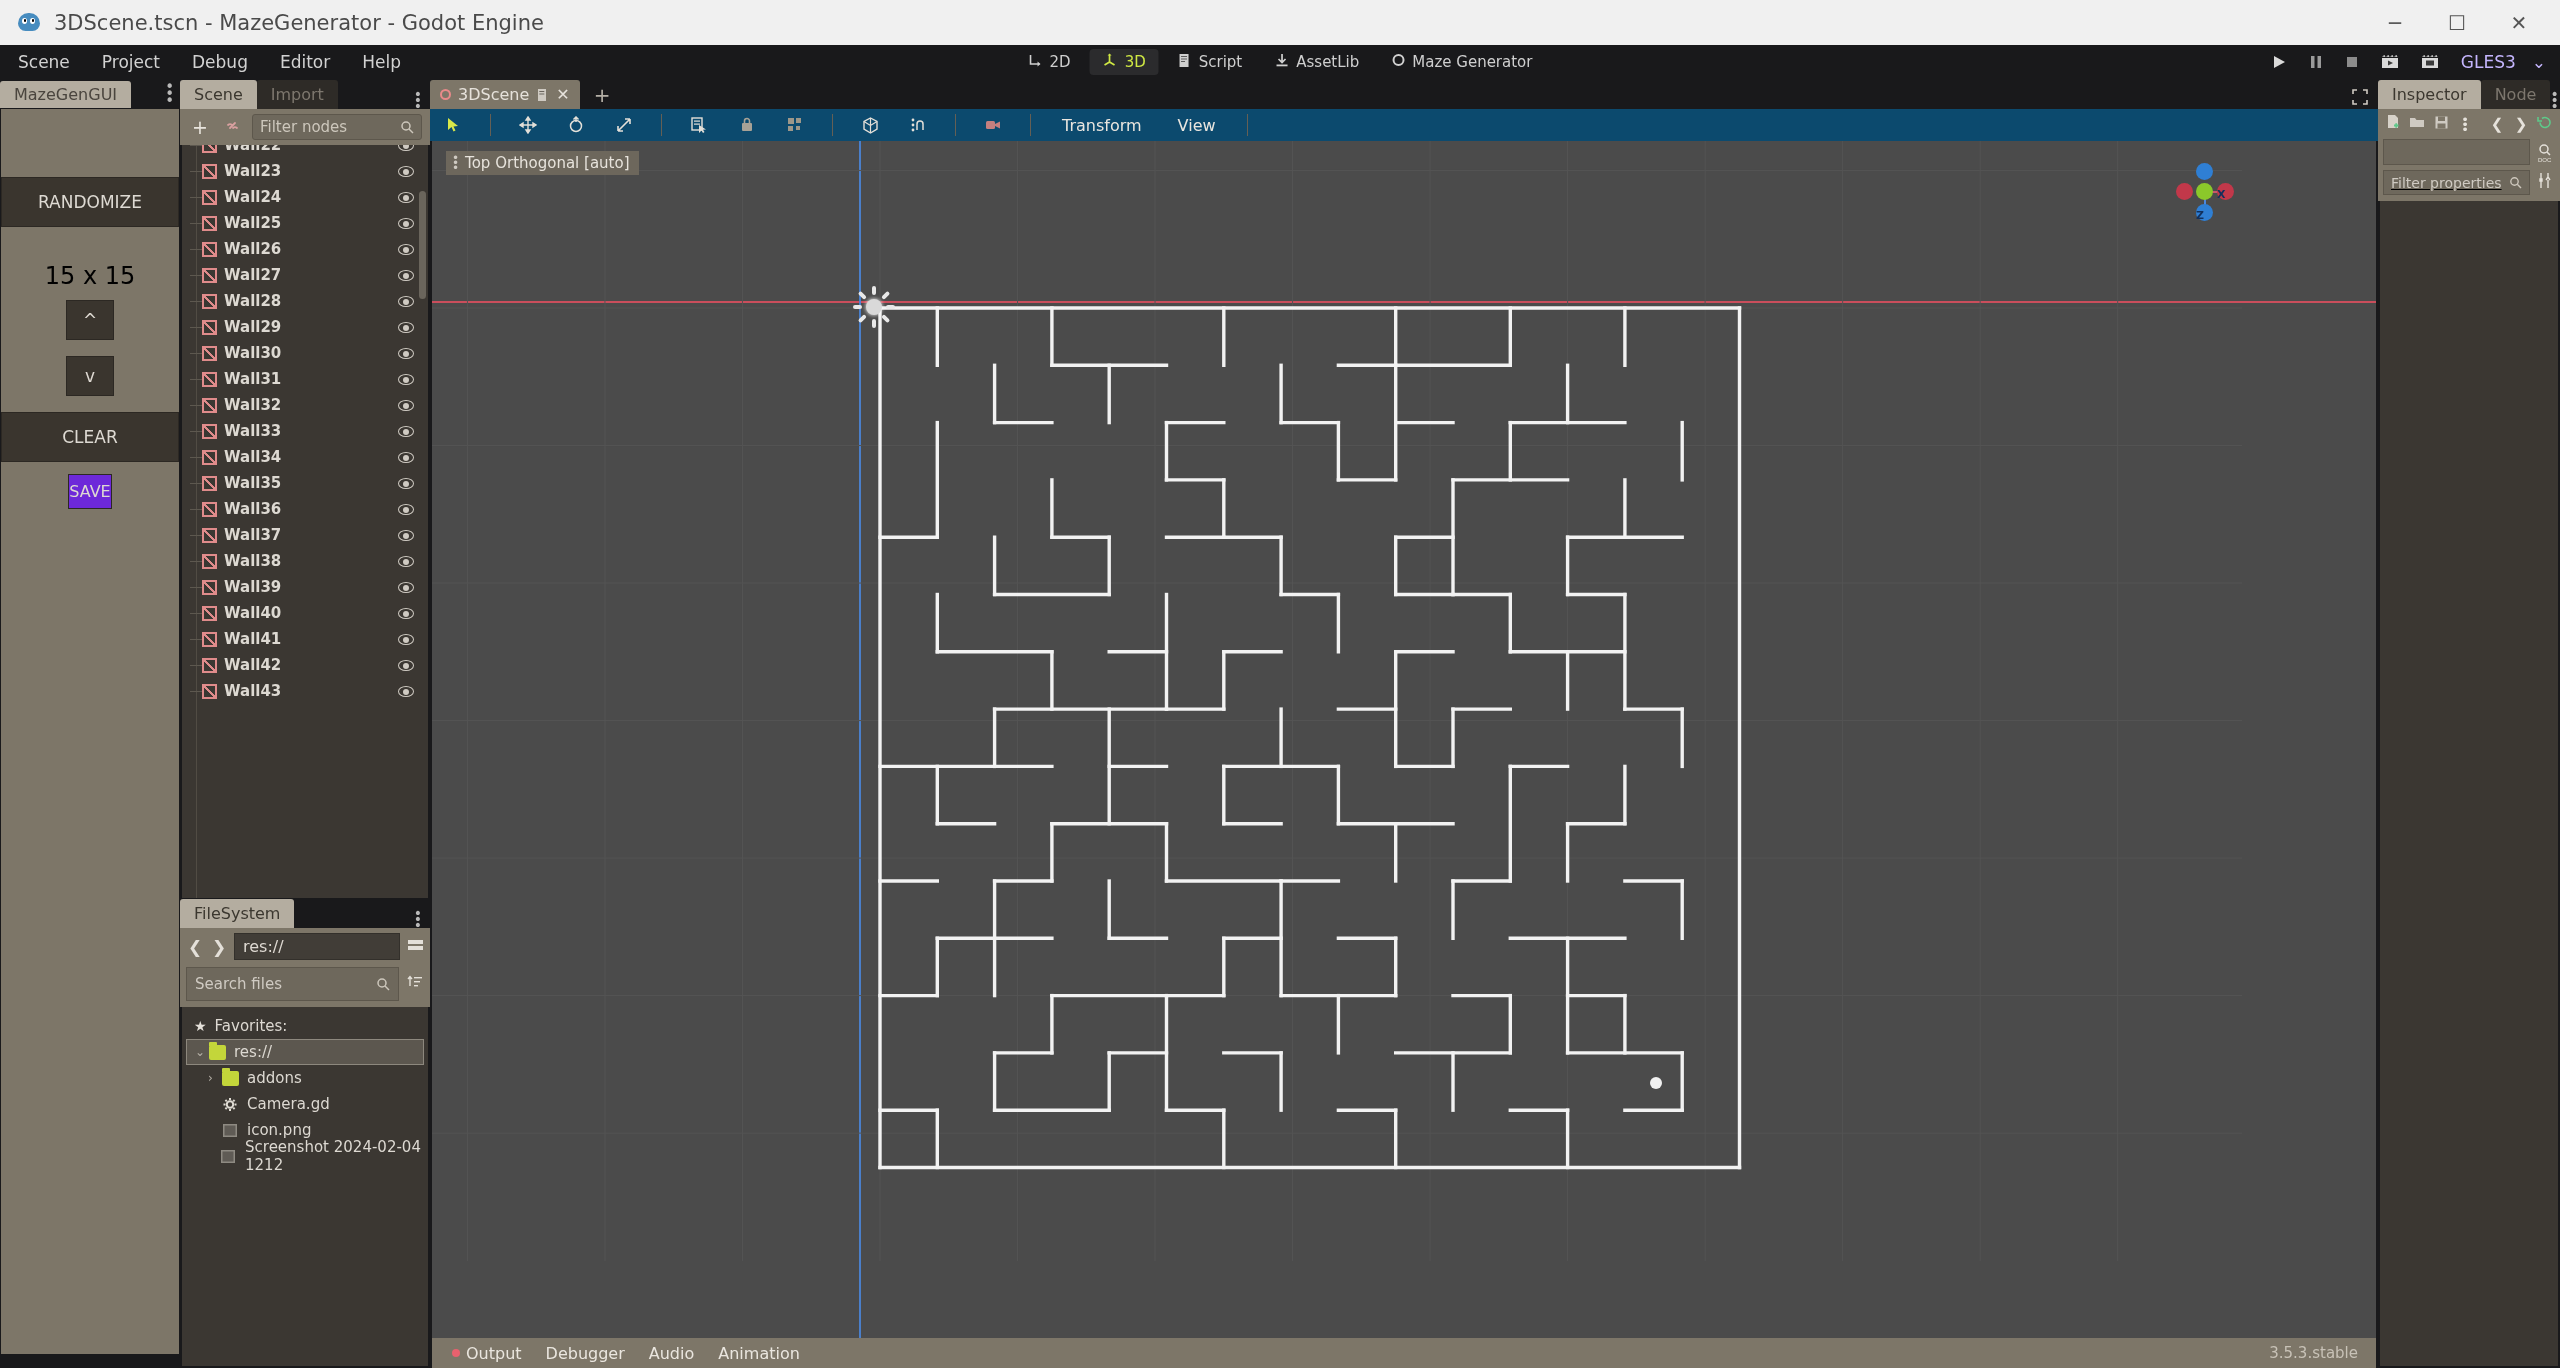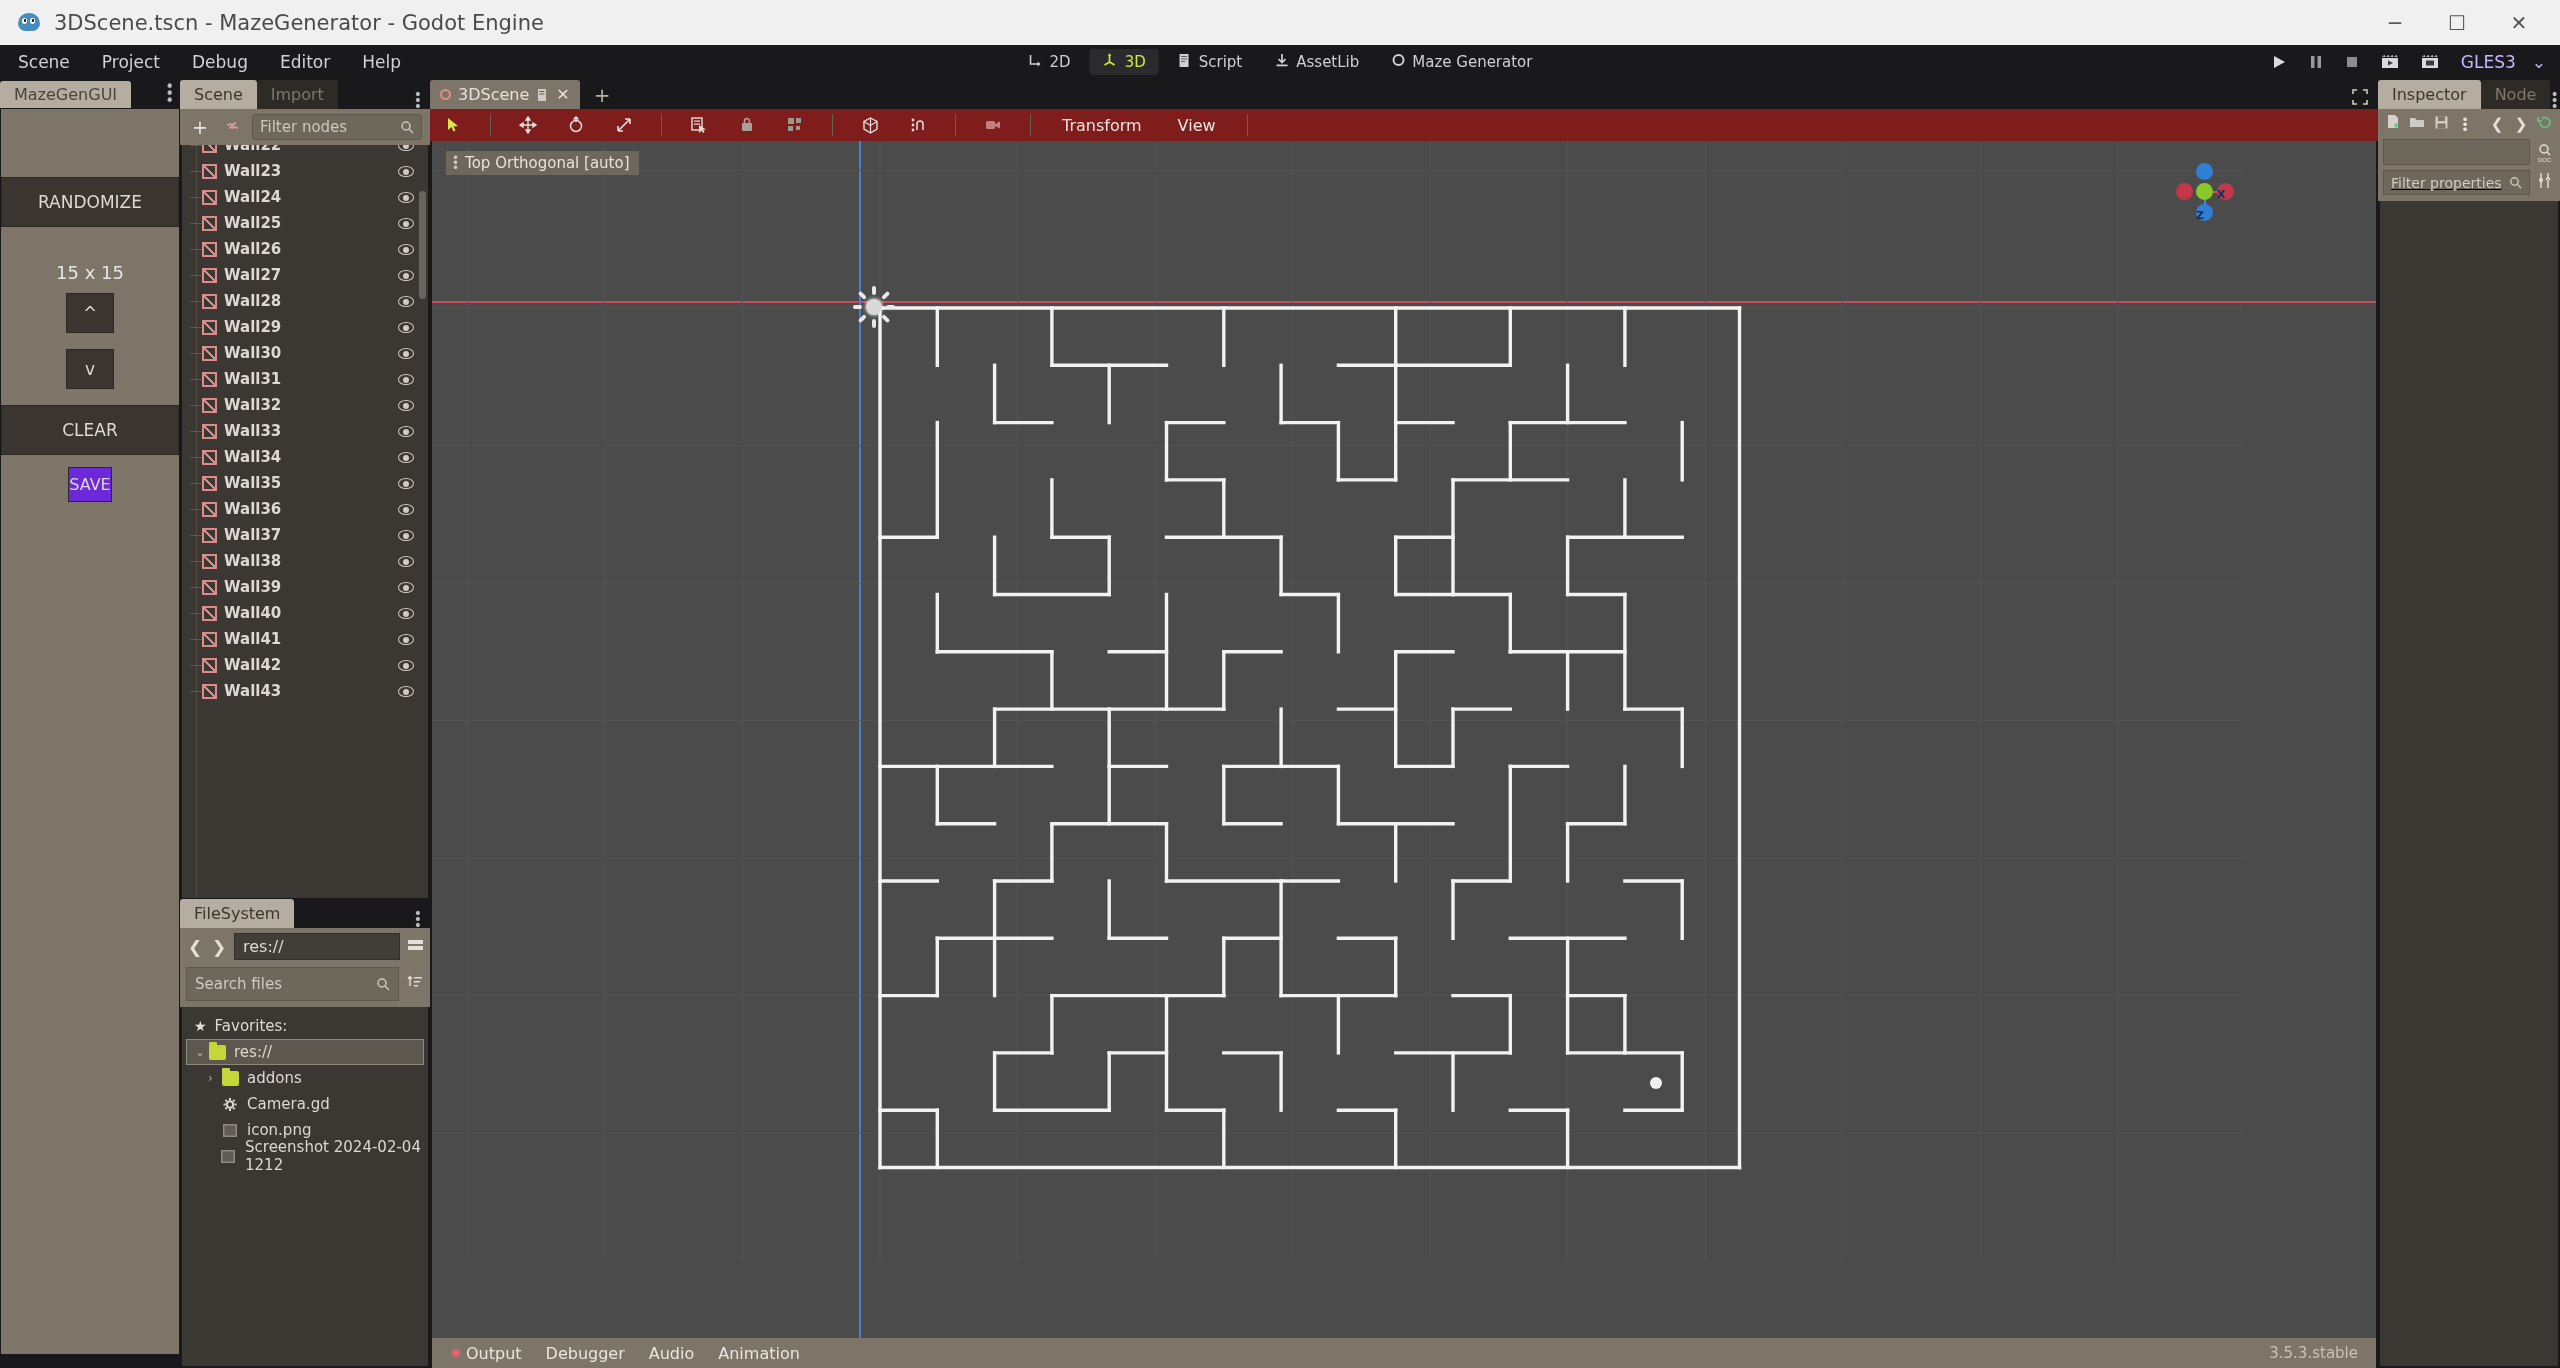--- a/index.html
+++ b/index.html
@@ -42,21 +42,21 @@
   .lp-tabrow{ height:30px; display:flex; align-items:center;gap:34px; }
   .lp-tab{ background:#b4ada0; color:#4a453e; font-size:16px; padding:4px 14px;
     border-radius:3px 3px 0 0; }
   .lp-dots{ margin-left:auto; margin-right:6px; color:#b9b9b9; font-size:15px;
     line-height:7px; text-align:center; }
   .gui-body{ flex:1; background:#7d7668; margin:0 1px 14px 1px; display:flex;
     flex-direction:column; align-items:center; }
   .gui-spacer{ height:68px; }
   .btn-wide{ width:100%; background:#3a352e; color:#dedad3; font-size:17px;
     text-align:center; padding:14px 0; border:1px solid #2c2823; }
-  .gui-size{ color:#e5e5e5; font-size:18px; margin:35px 0 10px; }
+  .gui-size{ color:#000000; font-size:24px; margin:35px 0 10px; }
   .btn-arrow{ width:48px; background:#3a352e; color:#ded9d2; font-size:17px;
     text-align:center; padding:9px 0; border:1px solid #2c2823; margin-bottom:16px; }
   .gui-gap{ flex:1; }
   .btn-save{ width:44px; background:#6d28d9; color:#ded9d2; font-size:16px;
     text-align:center; padding:7px 0; border:1px solid #2c2823; margin:12px 0 0 0; }
 
   
   .dockcol{ width:250px; display:flex; flex-direction:column; background:#19191b; }
   .dock-tabrow{ height:30px; display:flex; align-items:flex-end; background:#19191b; }
   .dock-tab{ font-size:16px; padding:5px 14px; border-radius:3px 3px 0 0;
@@ -112,21 +112,21 @@
   .caret{ width:12px; font-size:12px; color:#b5b0a7; margin-right:2px; display:inline-block; }
 
   
   .center{ flex:1; display:flex; flex-direction:column; background:#19191b; }
   .sc-tabrow{ height:30px; display:flex; align-items:flex-end; background:#19191b; }
   .sc-tab{ background:#7d7668; display:flex; align-items:center; gap:7px;
     padding:5px 10px; border-radius:3px 3px 0 0; color:#e6e2db; font-size:16px; }
   .dot-o{ width:11px;height:11px; border:2px solid #e98a8a; border-radius:50%; }
   .plus-tab{ color:#b4afa6; font-size:20px; padding:2px 14px; }
   .expand-ic{ margin-left:auto; margin-right:10px; color:#cfcac2; font-size:15px; }
-  .vp-toolbar{ background:#7f1d1d; height:32px; display:flex; align-items:center;
+  .vp-toolbar{ background:#0c4a6e; height:32px; display:flex; align-items:center;
     padding:0 6px; gap:14px; }
   .vt{ width:34px;height:28px; display:flex;align-items:center;justify-content:center;
     color:#e4e0d9; }
   .vsep{ width:1px;height:22px; background:#655f54; margin:0 6px; }
   .vt-txt{ color:#eae6df; font-size:16px; padding:3px 11px; }
   .viewport{ flex:1; background:#4b4b4b; position:relative; overflow:hidden;
     margin:0 2px; }
   .vp-label{ position:absolute; left:14px; top:10px; background:#6d675c;
     color:#e7e3dc; font-size:15px; padding:3px 9px 3px 6px; display:flex;
     align-items:center; gap:6px; }

